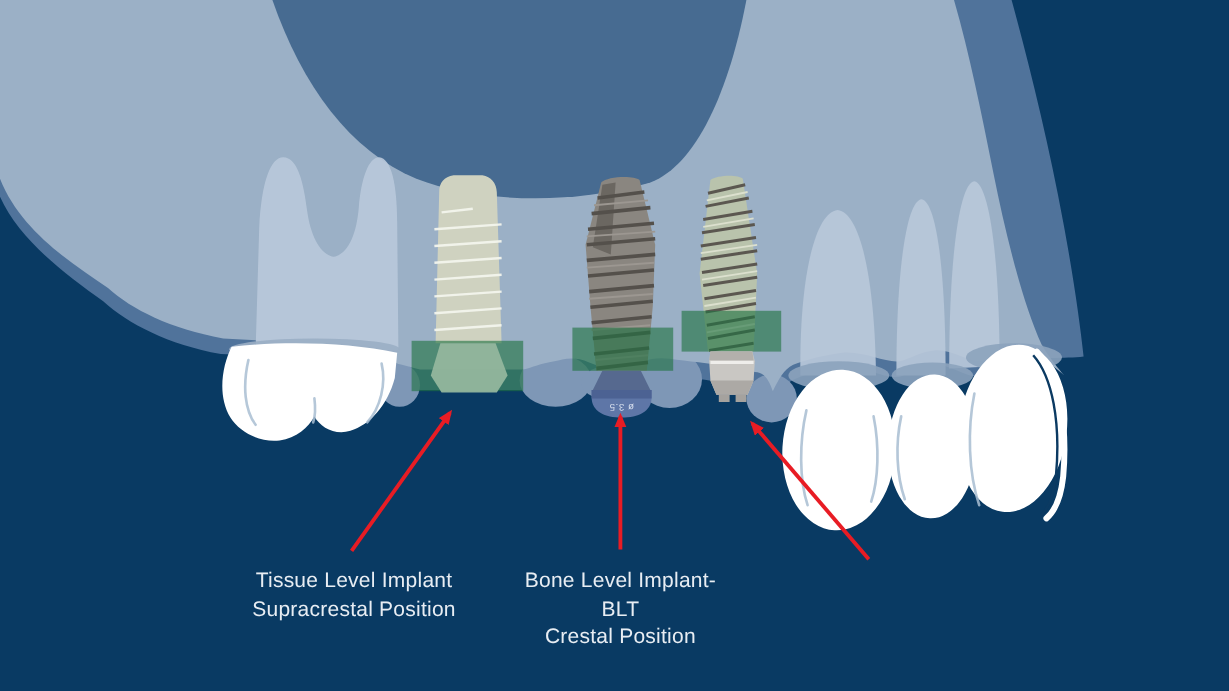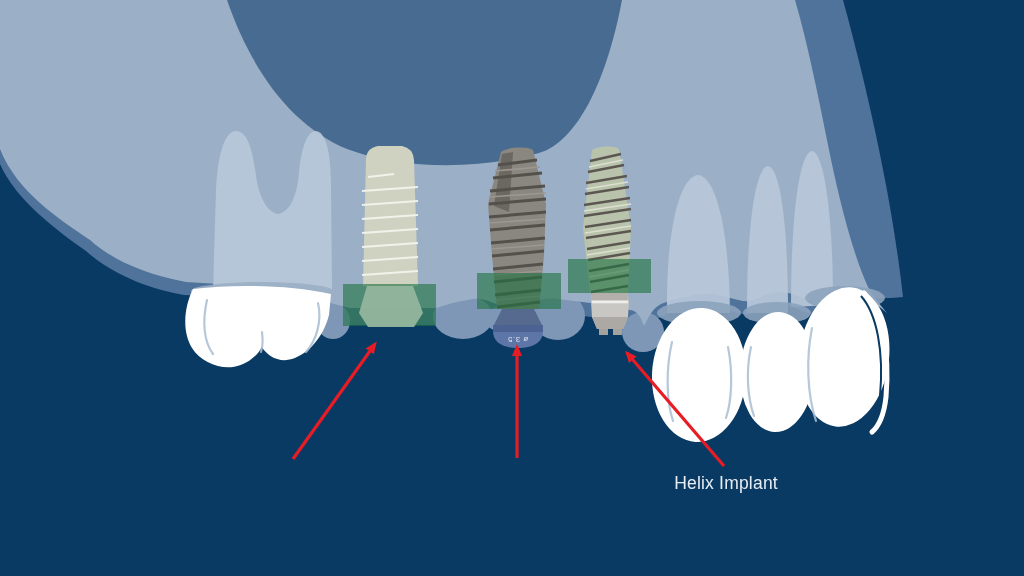--- a/index.html
+++ b/index.html
@@ -178,17 +178,25 @@
     <path d="M864,293 C882,312 890,352 886,397 C884,415 879,426 872,432" fill="none" stroke="#FFFFFF" stroke-width="5" stroke-linecap="round"></path>
   </g>
 
   <g stroke-width="3.2">
     <line x1="293" y1="459" x2="375" y2="344" marker-end="url(#arrowhead)" stroke="#E81C24"></line>
     <line x1="517" y1="458" x2="517" y2="347" marker-end="url(#arrowhead)" stroke="#E81C24"></line>
     <line x1="724" y1="466" x2="627" y2="353" marker-end="url(#arrowhead)" stroke="#E81C24"></line>
   </g>
 </svg>
 
+<div class="label" style="left:165px;top:472px">
+  <div>Tissue Level Implant</div>
+  <div>Supracrestal Position</div>
+</div>
+<div class="label" style="left:387px;top:472px">
+  <div>Bone Level Implant-</div>
+  <div>BLT</div>
+  <div>Crestal Position</div>
+</div>
 <div class="label" style="left:596px;top:472px">
-  <div>Helix Implant</div>
 </div>
 
 </div>
 
 </body></html>

